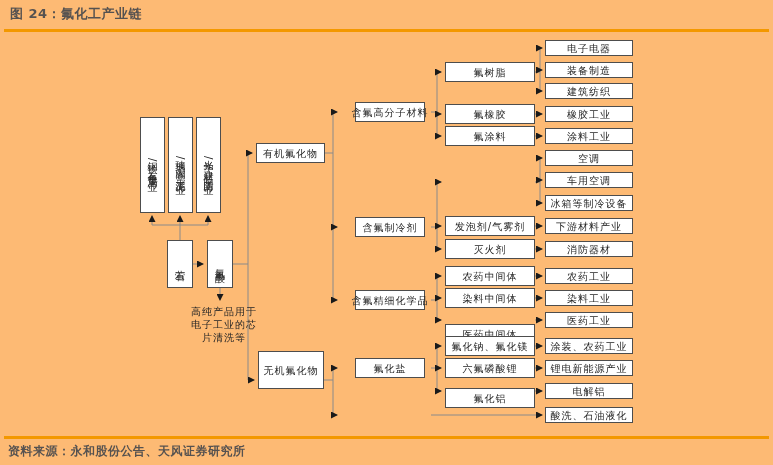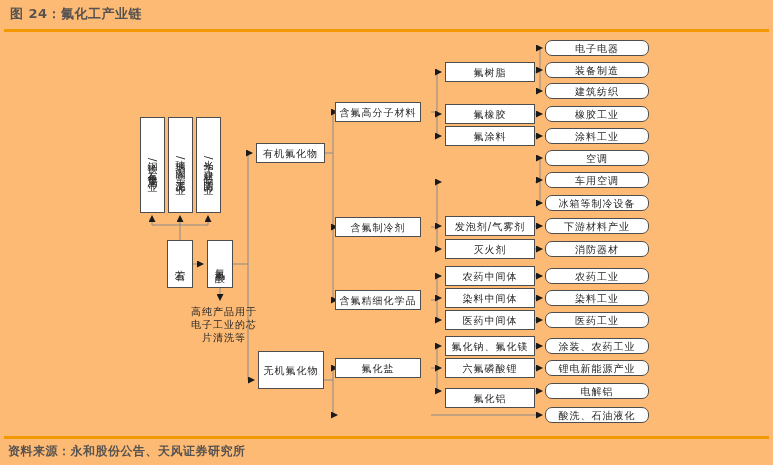--- a/index.html
+++ b/index.html
@@ -8,23 +8,23 @@
   .fig-title{position:absolute;left:10px;top:5px;font-size:13px;font-weight:bold;color:#565250;letter-spacing:.5px;}
   .rule{position:absolute;left:4px;width:765px;height:3px;background:#F39800;}
   .rule-top{top:29px;}
   .rule-bottom{top:436px;}
   .source{position:absolute;left:8px;top:443px;font-size:12px;font-weight:bold;color:#565250;letter-spacing:.5px;}
   svg.wires{position:absolute;left:0;top:0;}
   .b{position:absolute;box-sizing:border-box;border:1px solid #4d4d4d;background:#fff;
      display:flex;align-items:center;justify-content:center;
      font-size:10px;color:#262626;letter-spacing:1px;text-align:center;line-height:1.1;white-space:nowrap;}
   .vb{writing-mode:vertical-rl;white-space:normal;letter-spacing:2px;}
-  .c2{left:335px;width:86px;height:20px;}
+  .c2{left:355px;width:70px;height:20px;}
   .c3{left:445px;width:90px;height:20px;}
-  .c4{left:545px;width:104px;height:16px;border-radius:7px;}
+  .c4{left:545px;width:88px;height:16px;}
   .note{position:absolute;left:188px;top:305px;width:72px;font-size:10px;color:#262626;
         text-align:center;line-height:13px;letter-spacing:1px;}
   .ln{stroke:#8a8a8a;stroke-width:1;fill:none;}
   .ar{stroke:#8a8a8a;stroke-width:1;fill:none;marker-end:url(#ah);}
 </style>
 </head>
 <body>
 
 <div class="page">
 
@@ -123,21 +123,21 @@
   <div class="b c2" style="top:290px;">含氟精细化学品</div>
   <div class="b c2" style="top:358px;">氟化盐</div>
 
   <div class="b c3" style="top:62px;">氟树脂</div>
   <div class="b c3" style="top:104px;">氟橡胶</div>
   <div class="b c3" style="top:126px;">氟涂料</div>
   <div class="b c3" style="top:216px;">发泡剂/气雾剂</div>
   <div class="b c3" style="top:239px;">灭火剂</div>
   <div class="b c3" style="top:266px;">农药中间体</div>
   <div class="b c3" style="top:288px;">染料中间体</div>
-  <div class="b c3" style="top:310px;">医药中间体</div>
+  <div class="b c3" style="top:324px;">医药中间体</div>
   <div class="b c3" style="top:336px;">氟化钠、氟化镁</div>
   <div class="b c3" style="top:358px;">六氟磷酸锂</div>
   <div class="b c3" style="top:388px;">氟化铝</div>
 
   <div class="b c4" style="top:40px;">电子电器</div>
   <div class="b c4" style="top:62px;">装备制造</div>
   <div class="b c4" style="top:83px;">建筑纺织</div>
   <div class="b c4" style="top:106px;">橡胶工业</div>
   <div class="b c4" style="top:128px;">涂料工业</div>
   <div class="b c4" style="top:150px;">空调</div>

